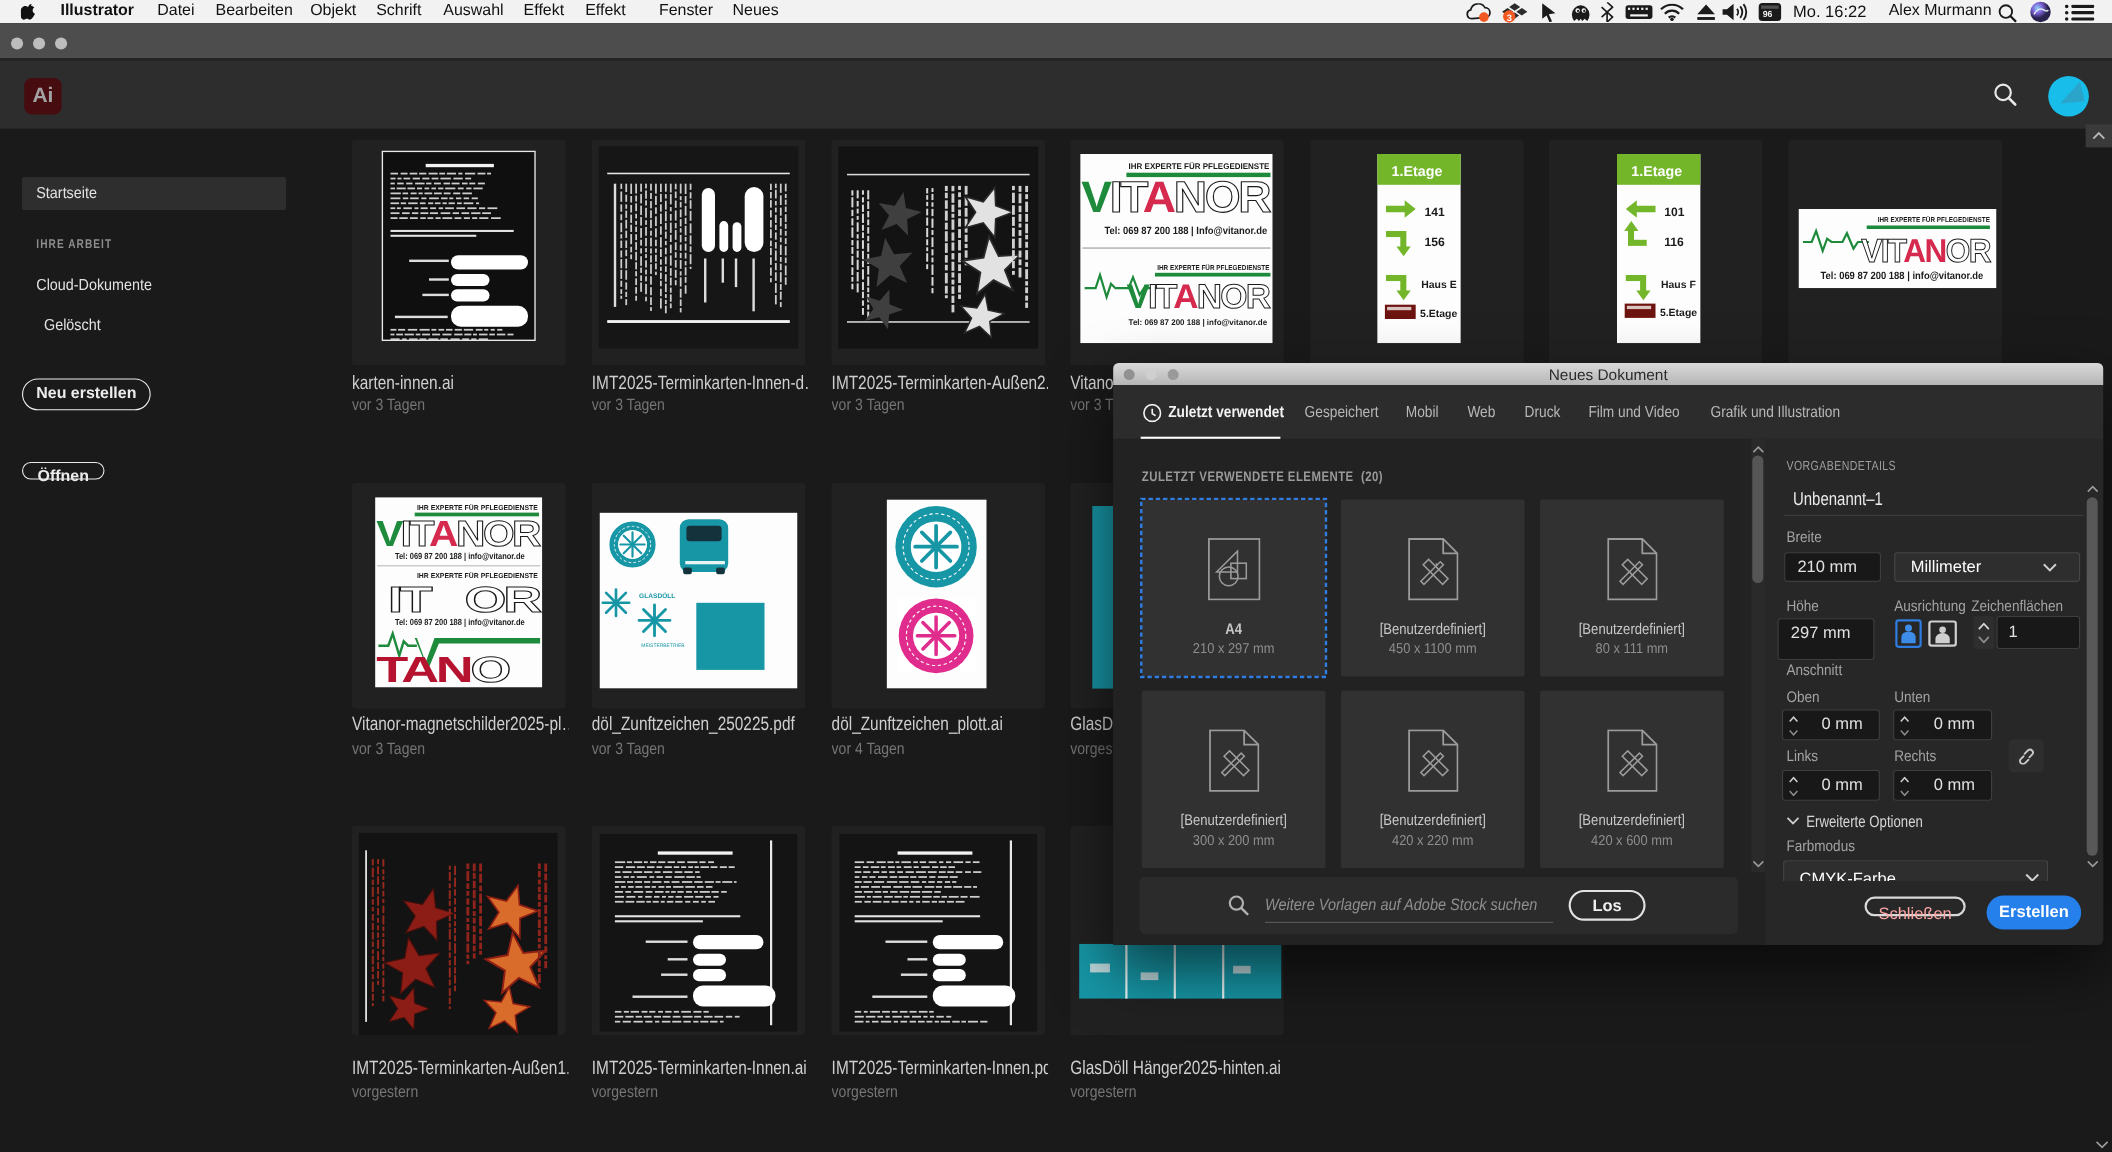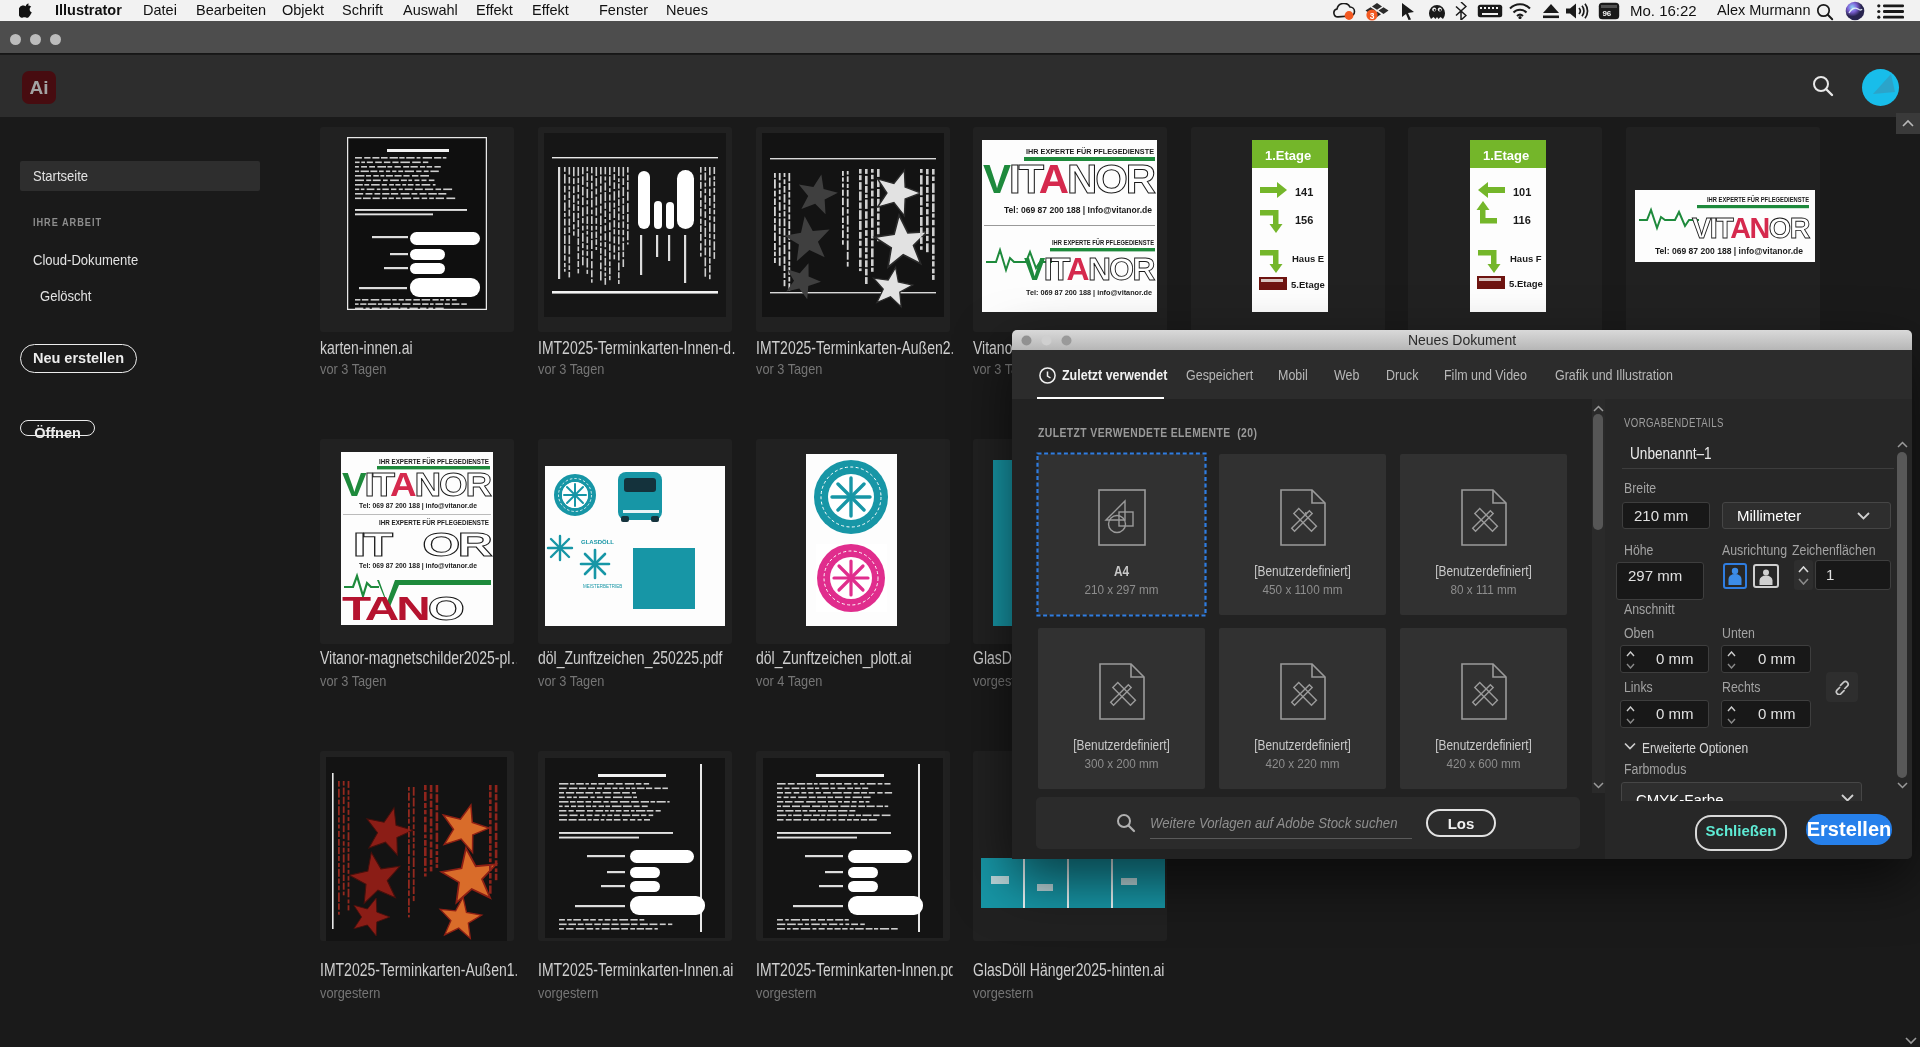--- a/index.html
+++ b/index.html
@@ -1634,22 +1634,22 @@
       <polyline points="1,1.5 6,6.5 11,1.5" fill="none" stroke="#cccccc" stroke-width="1.7"></polyline>
     </svg>
     <span class="abs" style="left:37px;top:340px;color:#d6d6d6;font-size:15px;white-space:nowrap;transform:scaleX(0.8);transform-origin:0 50%;">Erweiterte Optionen</span>
     <span class="rlabel" style="left:19px;top:362px;">Farbmodus</span>
     <div class="abs" style="left:16px;top:383px;width:241px;height:19px;overflow:hidden;padding-left:24px;">
       <div class="ddrop" style="left:0;top:0;width:241px;height:32px;line-height:33px;padding-left:14px;">CMYK-Farbe</div>
       <svg class="abs" style="left:220px;top:12px" width="13" height="8" viewBox="0 0 13 8">
         <polyline points="1,1 6.5,6.5 12,1" fill="none" stroke="#d0d0d0" stroke-width="1.8"></polyline>
       </svg>
     </div>
-    <div class="abs" style="left:90px;top:416px;width:92px;height:36px;border:2px solid #d9d9d9;border-radius:16px;color:#5eead4;font-weight:bold;font-size:15px;text-align:center;line-height:27px;">Schließen</div>
-    <div class="abs" style="left:201px;top:415px;width:86px;height:31px;background:#2680eb;border-radius:16px;color:#fff;font-weight:bold;font-size:20px;text-align:center;line-height:31px;">Erstellen</div>
+    <div class="abs" style="left:90px;top:416px;width:92px;height:18px;border:2px solid #d9d9d9;border-radius:16px;color:#fca5a5;font-weight:normal;font-size:15px;text-align:center;line-height:27px;">Schließen</div>
+    <div class="abs" style="left:201px;top:415px;width:86px;height:31px;background:#2680eb;border-radius:16px;color:#fff;font-weight:bold;font-size:15px;text-align:center;line-height:31px;">Erstellen</div>
 
     <svg class="abs" style="left:292px;top:42px" width="11" height="7" viewBox="0 0 11 7">
         <polyline points="1,6 5.5,1.5 10,6" fill="none" stroke="#9a9a9a" stroke-width="1.5"></polyline>
       </svg>
     <div class="abs" style="left:292px;top:53px;width:10px;height:326px;background:#585858;border-radius:5px;"></div>
     <svg class="abs" style="left:292px;top:383px" width="11" height="7" viewBox="0 0 11 7">
         <polyline points="1,1 5.5,5.5 10,1" fill="none" stroke="#9a9a9a" stroke-width="1.5"></polyline>
       </svg>
   </div>
 </div>

